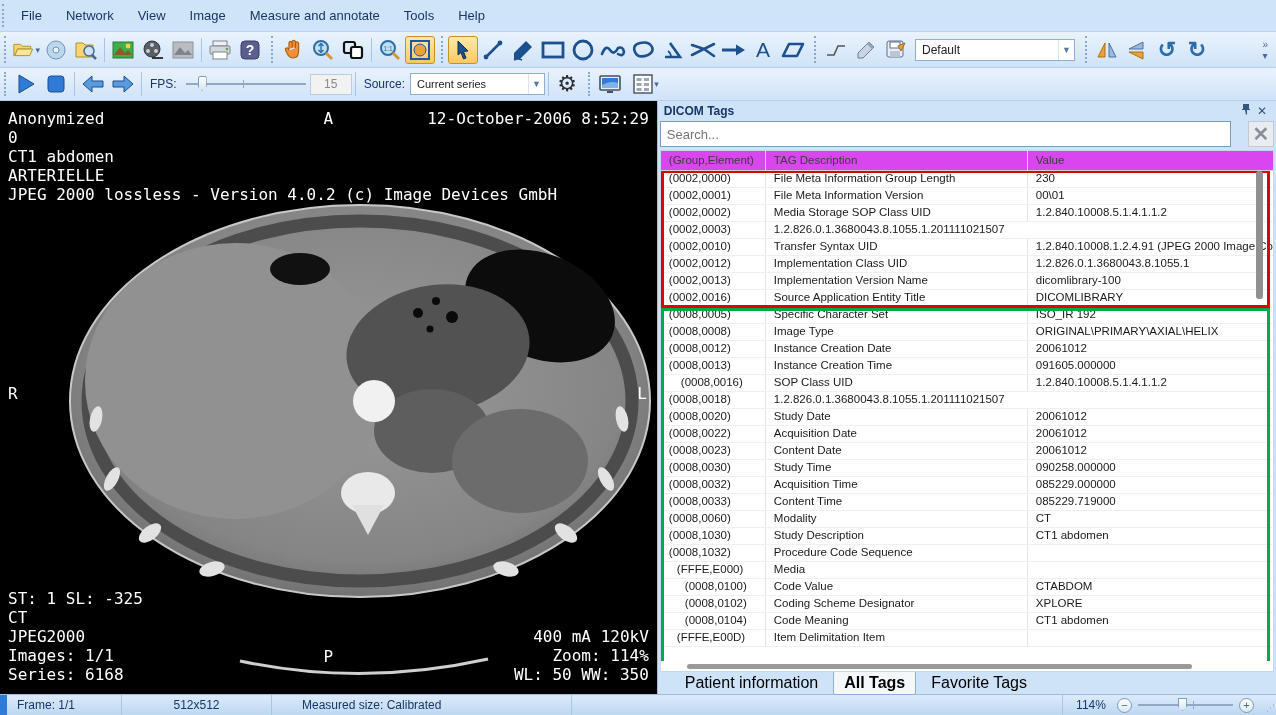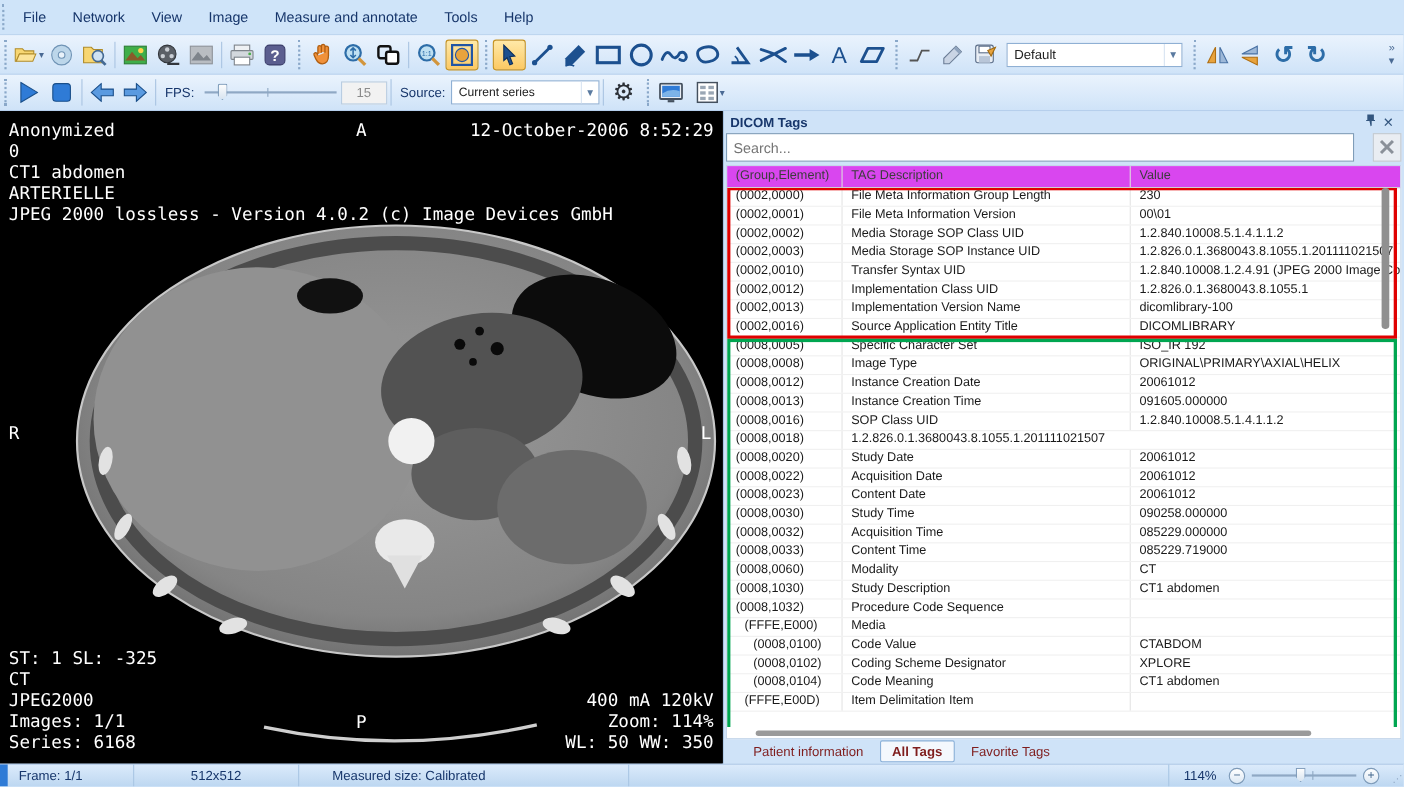--- a/index.html
+++ b/index.html
@@ -65,21 +65,21 @@
   .td2 { width:262px; border-right:1px solid #e4e4e4; }
   .td3 { flex:1; }
   .hl-box { position:absolute; left:0; right:3px; border:3px solid; pointer-events:none; }
   .hl-red { top:-1px; height:138px; }
   .hl-green { top:137px; height:360px; }
   .vscroll { position:absolute; right:10px; top:0; width:7px; bottom:0; }
   .vscroll .vthumb { width:7px; height:128px; background:#909090; border-radius:3px; }
   .hscroll { height:10px; flex:none; background:#fff; display:flex; align-items:center; padding:0 26px; }
   .hscroll .hthumb { height:5px; width:505px; background:#9a9a9a; border-radius:3px; }
   .tab-bar { height:22px; display:flex; align-items:center; padding-left:16px; gap:4px; background:#cfe3f8; }
-  .tab { font-size:12px; color:#7f1d1d; padding:2px 10px; border:1px solid transparent; }
+  .tab { font-size:16px; color:#000000; padding:2px 10px; border:1px solid transparent; }
   .tab.active { background:#f4f8fd; border:1px solid #8ab0d8; border-radius:2px; font-weight:bold; }
 
   
   .status-bar { height:21px; background:linear-gradient(#dcebfb,#bdd7f1); border-top:1px solid #9fbcde; display:flex; align-items:center; font-size:12px; color:#17366b; }
   .status-accent { width:7px; height:100%; background:#2f7bd6; }
   .status-seg { padding:0 10px; height:100%; display:flex; align-items:center; border-right:1px solid #a9c6e4; }
   .seg-frame { width:115px; }
   .seg-size { width:150px; justify-content:center; }
   .seg-measured { width:300px; padding-left:30px; }
   .status-fill { flex:1; }
@@ -474,21 +474,20 @@
             <div class="td td2">File Meta Information Version</div>
             <div class="td td3">00\01</div>
           </div>
           <div class="trow">
             <div class="td td1" style="padding-left: 8px;">(0002,0002)</div>
             <div class="td td2">Media Storage SOP Class UID</div>
             <div class="td td3">1.2.840.10008.5.1.4.1.1.2</div>
           </div>
           <div class="trow">
             <div class="td td1" style="padding-left: 8px;">(0002,0003)</div>
-            <div class="td td2">Media Storage SOP Instance UID</div>
             <div class="td td3">1.2.826.0.1.3680043.8.1055.1.201111021507</div>
           </div>
           <div class="trow">
             <div class="td td1" style="padding-left: 8px;">(0002,0010)</div>
             <div class="td td2">Transfer Syntax UID</div>
             <div class="td td3">1.2.840.10008.1.2.4.91 (JPEG 2000 Image Co</div>
           </div>
           <div class="trow">
             <div class="td td1" style="padding-left: 8px;">(0002,0012)</div>
             <div class="td td2">Implementation Class UID</div>
@@ -518,21 +517,21 @@
             <div class="td td1" style="padding-left: 8px;">(0008,0012)</div>
             <div class="td td2">Instance Creation Date</div>
             <div class="td td3">20061012</div>
           </div>
           <div class="trow">
             <div class="td td1" style="padding-left: 8px;">(0008,0013)</div>
             <div class="td td2">Instance Creation Time</div>
             <div class="td td3">091605.000000</div>
           </div>
           <div class="trow">
-            <div class="td td1" style="padding-left: 8px;">(0008,0016)</div>
+            <div class="td td1" style="padding-left: 20px;">(0008,0016)</div>
             <div class="td td2">SOP Class UID</div>
             <div class="td td3">1.2.840.10008.5.1.4.1.1.2</div>
           </div>
           <div class="trow">
             <div class="td td1" style="padding-left: 8px;">(0008,0018)</div>
             <div class="td td3">1.2.826.0.1.3680043.8.1055.1.201111021507</div>
           </div>
           <div class="trow">
             <div class="td td1" style="padding-left: 8px;">(0008,0020)</div>
             <div class="td td2">Study Date</div>

